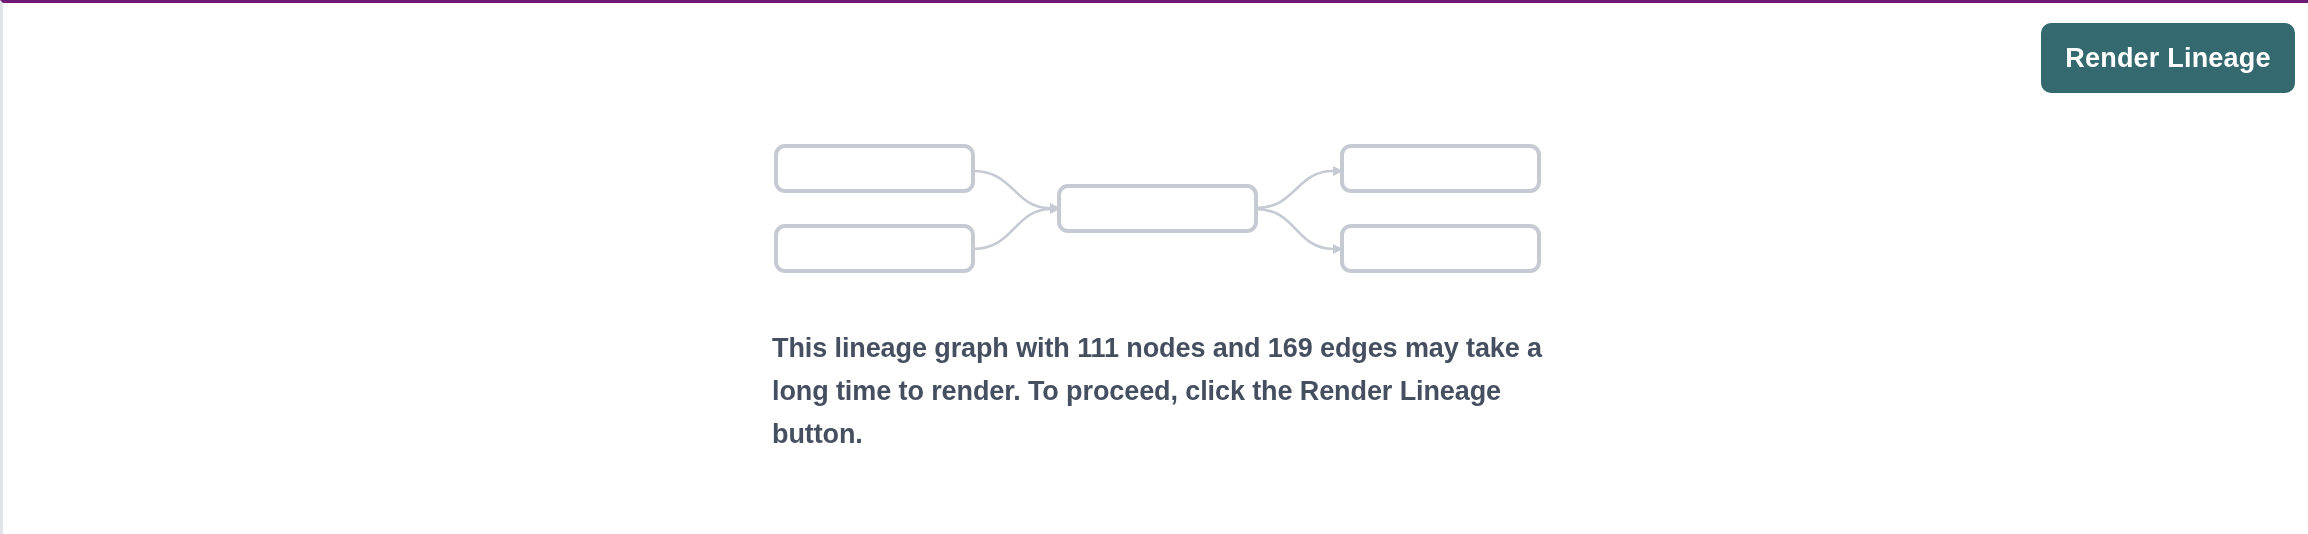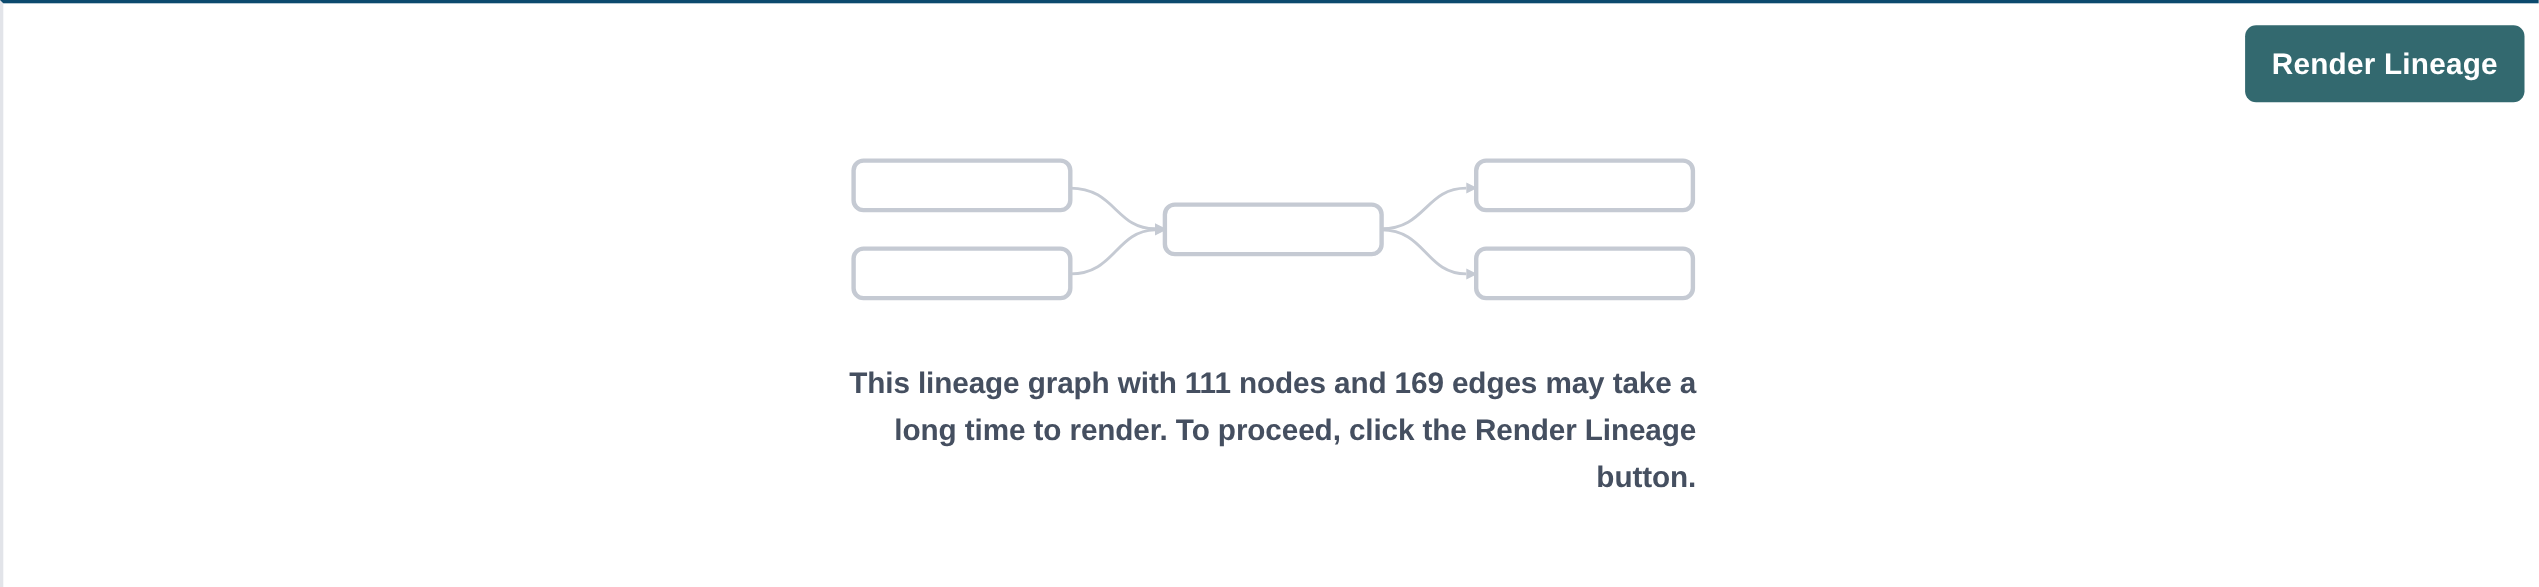--- a/index.html
+++ b/index.html
@@ -10,21 +10,21 @@
   }
   body {
     font-family: "Liberation Sans", sans-serif;
   }
 
   .app-frame {
     position: relative;
     width: 2308px;
     height: 534px;
     background: #ffffff;
-    border-top: 3px solid #0c4a6e;
+    border-top: 3px solid #701a75;
     border-left: 3px solid #e2e4e9;
     box-sizing: border-box;
     overflow: hidden;
   }
 
   
   .toolbar {
     position: absolute;
     top: 0;
     left: 0;
@@ -70,21 +70,21 @@
 
   .placeholder-graph {
     margin-top: 128px;
     width: 790px;
     height: 150px;
   }
 
   .empty-state-message {
     margin-top: 46px;
     width: 770px;
-    text-align: right;
+    text-align: left;
     color: #454f60;
     font-family: "Liberation Sans", sans-serif;
     font-size: 27px;
     font-weight: bold;
     line-height: 43px;
     letter-spacing: -0.1px;
   }
 
   .node-rect {
     fill: #ffffff;

